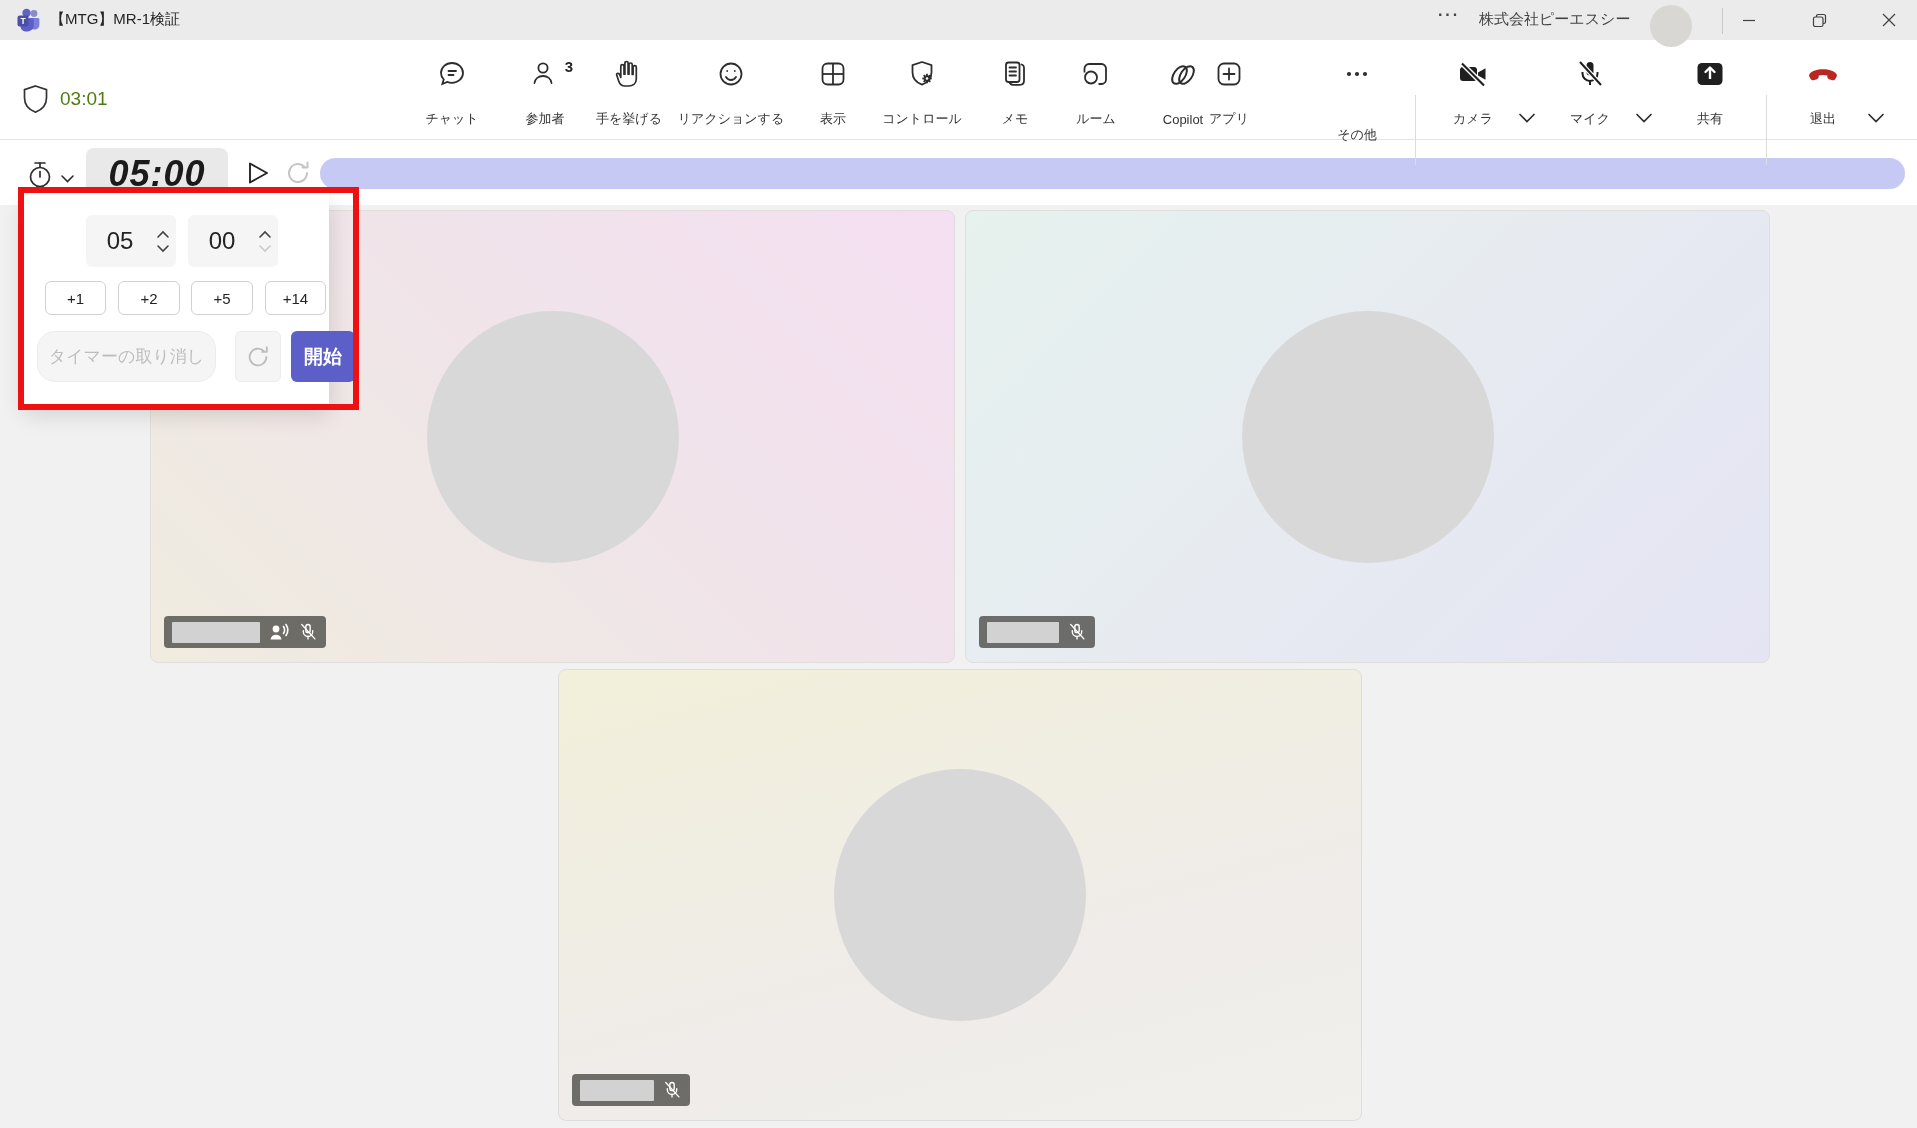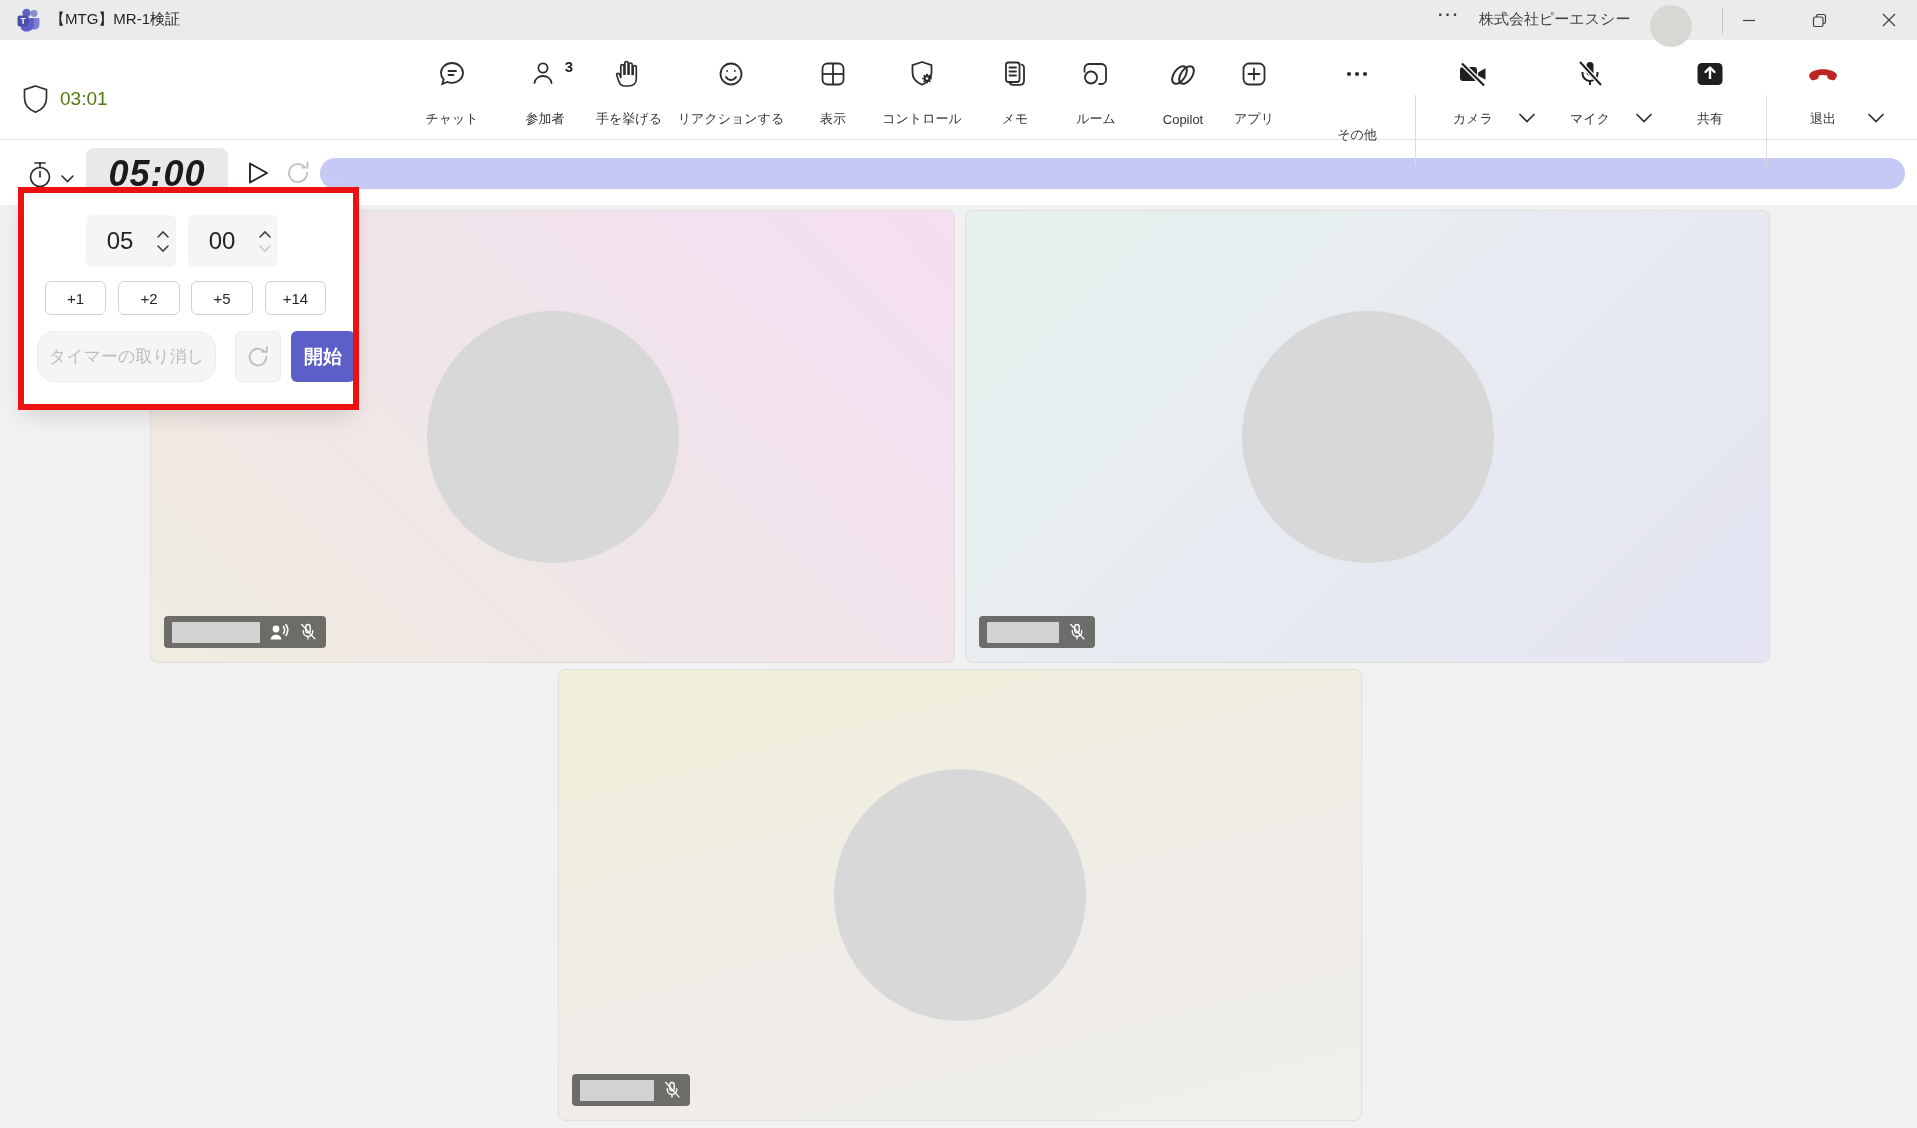--- a/index.html
+++ b/index.html
@@ -33,21 +33,21 @@
   .timerbar { position:absolute; left:0; top:140px; width:1917px; height:65px; background:#fff; z-index:10; }
   .tmr-icon { position:absolute; left:26px; top:20px; }
   .tmr-chev { position:absolute; left:60px; top:30px; }
   .time-box { position:absolute; left:86px; top:8px; width:142px; height:52px; background:#e9e9e9; border-radius:8px;
               display:flex; align-items:center; justify-content:center; font-size:36px; font-weight:700; color:#1b1b1b; letter-spacing:1px;font-style:italic; }
   .play-btn { position:absolute; left:244px; top:18px; }
   .reset-top { position:absolute; left:284px; top:18px; }
   .progress-track { position:absolute; left:320px; top:18px; width:1585px; height:31px; border-radius:16px; background:#c6c9f4; }
 
   
-  .popup-card { position:absolute; left:24px; top:193px; width:329px; height:211px; background:#ffffff; z-index:40;
+  .popup-card { position:absolute; left:24px; top:193px; width:305px; height:211px; background:#ffffff; z-index:40;
                 box-shadow:0 10px 22px rgba(0,0,0,0.14);text-decoration:underline; }
   .annotation { position:absolute; left:18px; top:187px; width:341px; height:223px; border:6px solid #ee1111; z-index:45; pointer-events:none; }
   .spinner { position:absolute; top:22px; width:90px; height:52px; background:#f5f5f5; border-radius:6px; display:flex; align-items:center; }
   .spinner .val { flex:1; text-align:center; font-size:24px; color:#242424; padding-left:4px; }
   .spin-arrows { width:26px; height:100%; display:flex; flex-direction:column; align-items:center; justify-content:center; gap:5px; }
   .qbtn { position:absolute; top:88px; height:34px; background:#fff; border:1px solid #d1d1d1; border-radius:6px;
           font-size:15px; color:#242424; display:flex; align-items:center; justify-content:center; cursor:pointer; }
   .cancel-btn { position:absolute; left:13px; top:138px; width:179px; height:51px; background:#f5f5f5; border:1px solid #ececec;
                 border-radius:18px; color:#bdbdbd; font-size:17px; display:flex; align-items:center; justify-content:center; white-space:nowrap; }
   .reset-btn { position:absolute; left:211px; top:138px; width:46px; height:51px; background:#f5f5f5; border:1px solid #ececec;
@@ -212,21 +212,21 @@
   <div class="tbtn" style="left:1143px; width:80px;">
     <span class="ic">
       <svg width="34" height="32" viewBox="0 0 34 32" fill="none" stroke="#2d2d2d" stroke-width="2">
         <ellipse cx="13.5" cy="16" rx="10" ry="5.6" transform="rotate(-55 13.5 16)"></ellipse>
         <ellipse cx="20.5" cy="16" rx="10" ry="5.6" transform="rotate(-55 20.5 16)"></ellipse>
       </svg>
     </span>
     <span class="lbl">Copilot</span>
   </div>
 
-  <div class="tbtn" style="left:1214px; width:80px;">
+  <div class="tbtn" style="left:1189px; width:80px;">
     <span class="ic">
       <svg width="32" height="32" viewBox="0 0 32 32" fill="none" stroke="#2d2d2d" stroke-width="1.8" stroke-linecap="round">
         <rect x="5.5" y="5.5" width="21" height="21" rx="5.5"></rect>
         <line x1="16" y1="10.5" x2="16" y2="21.5"></line>
           <line x1="10.5" y1="16" x2="21.5" y2="16"></line>
       </svg>
     </span>
     <span class="lbl">アプリ</span>
   </div>
 

